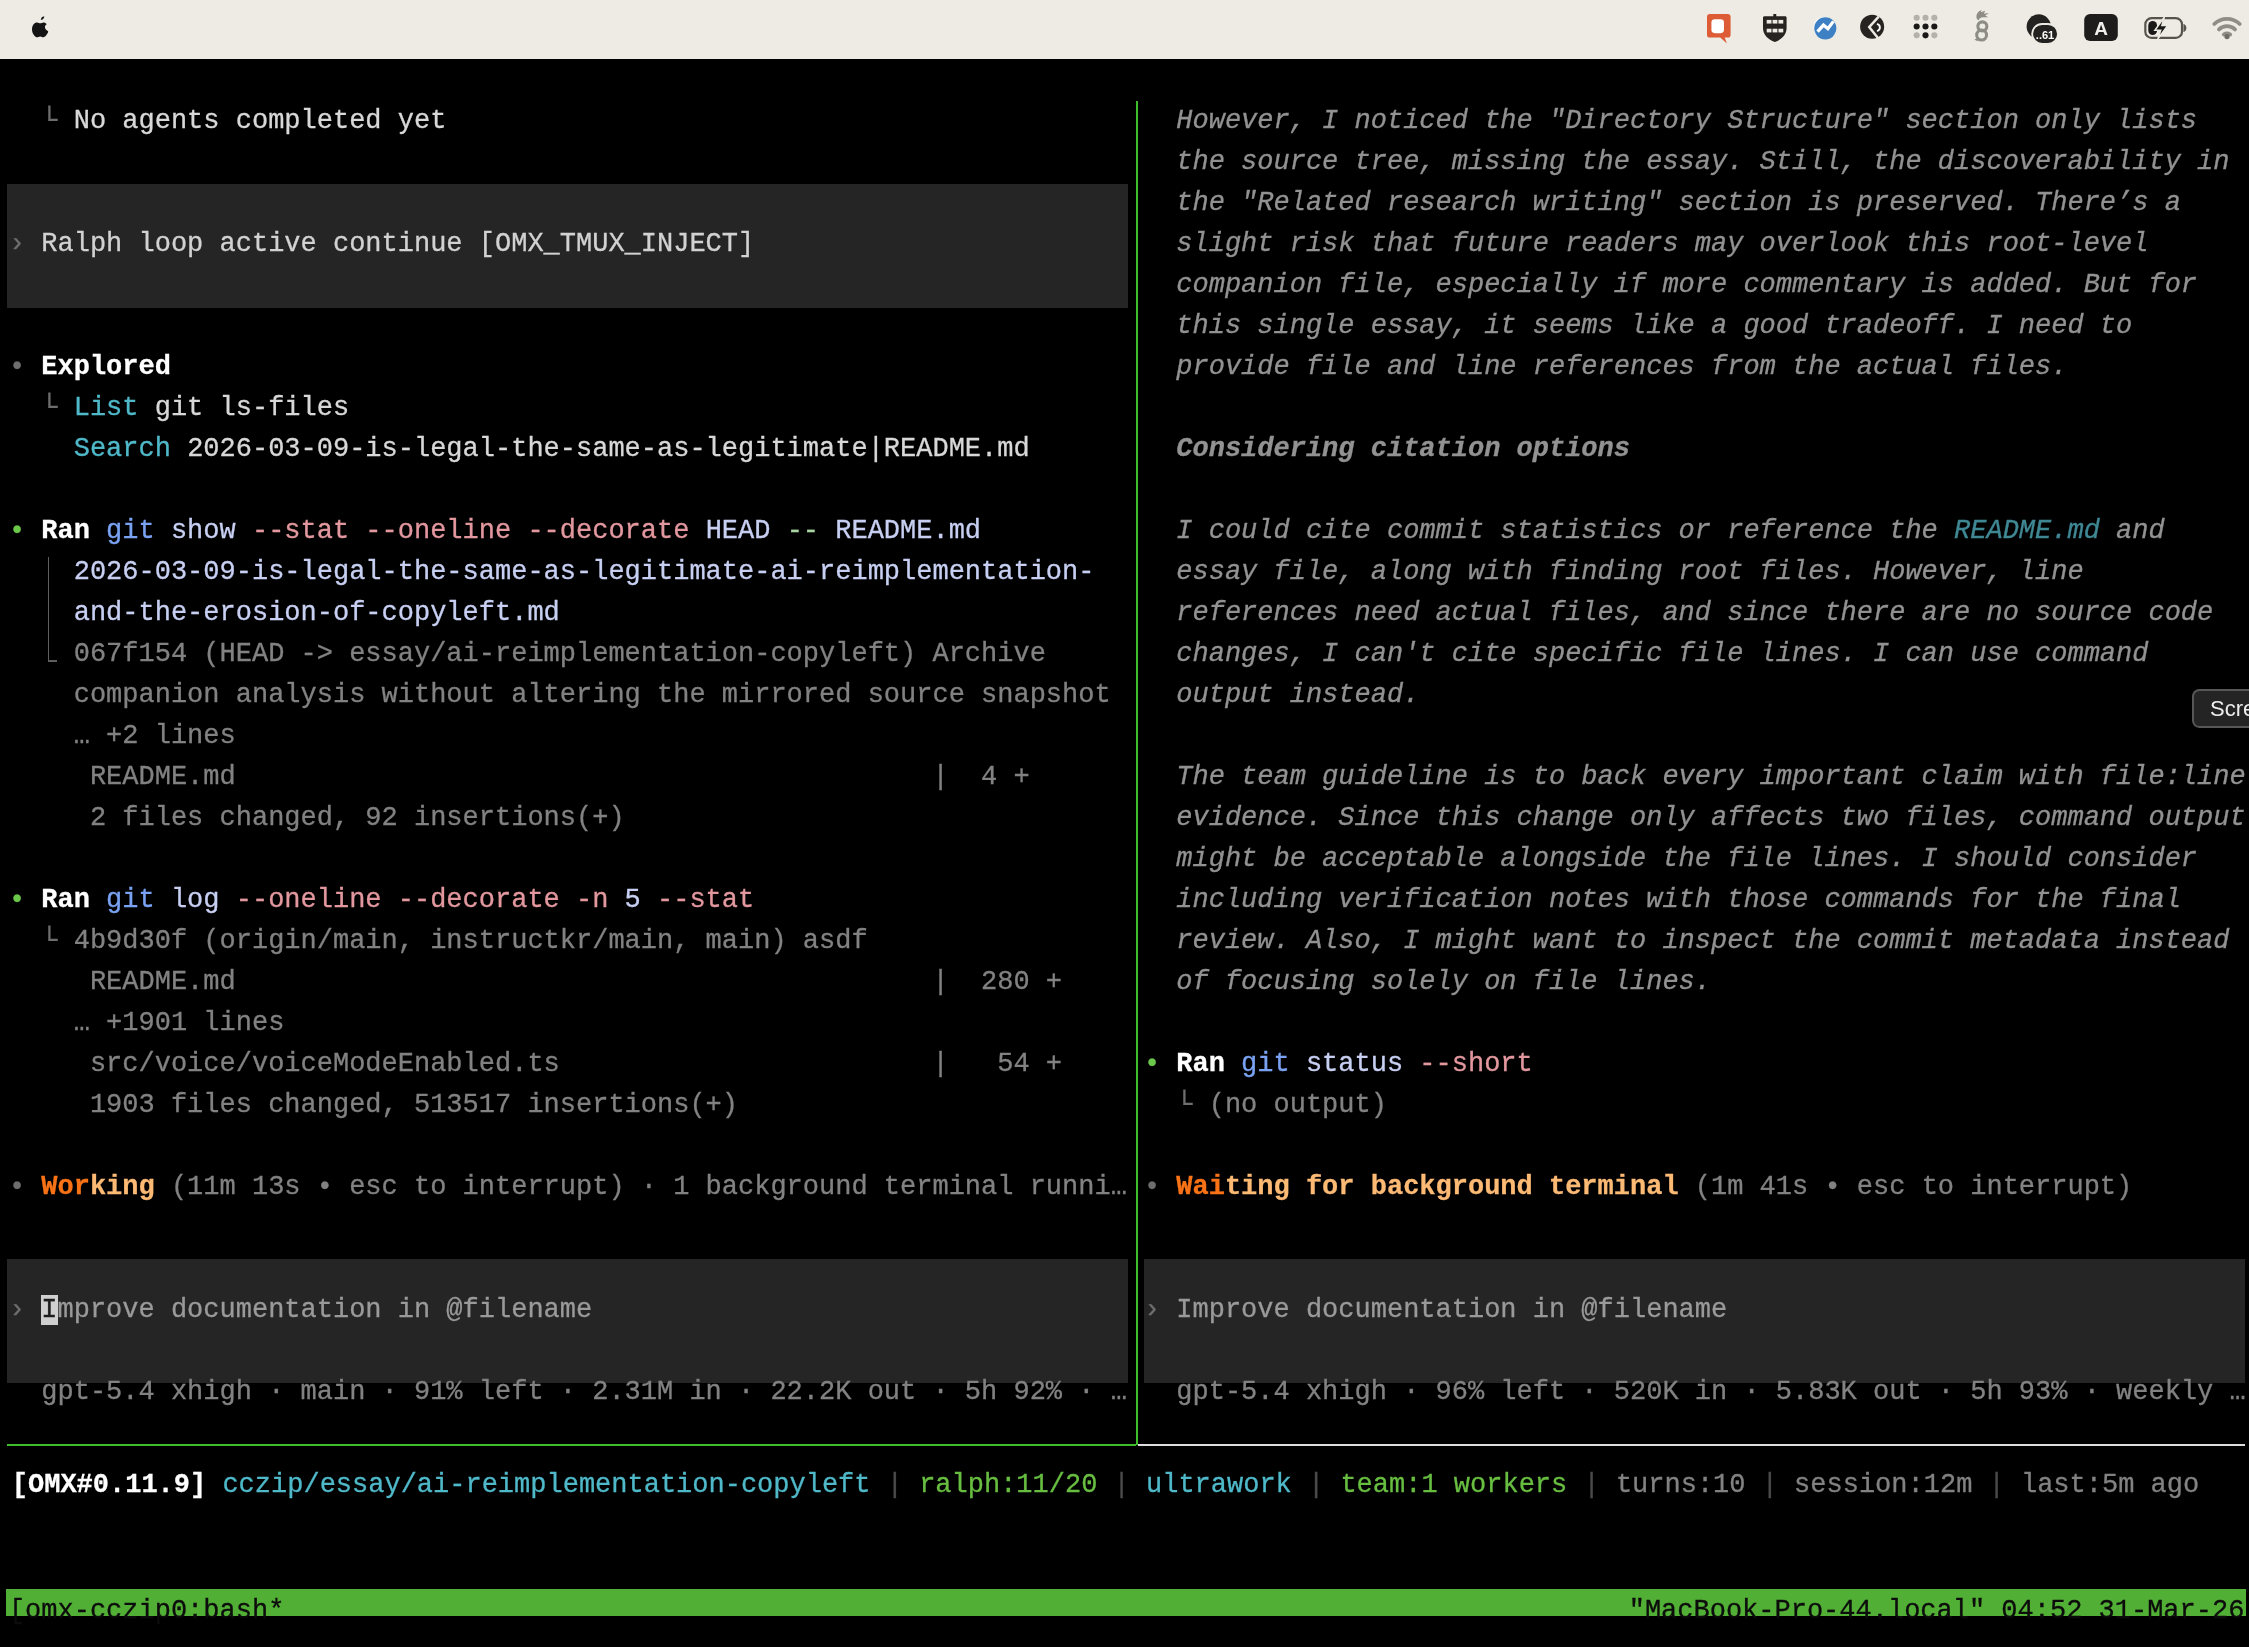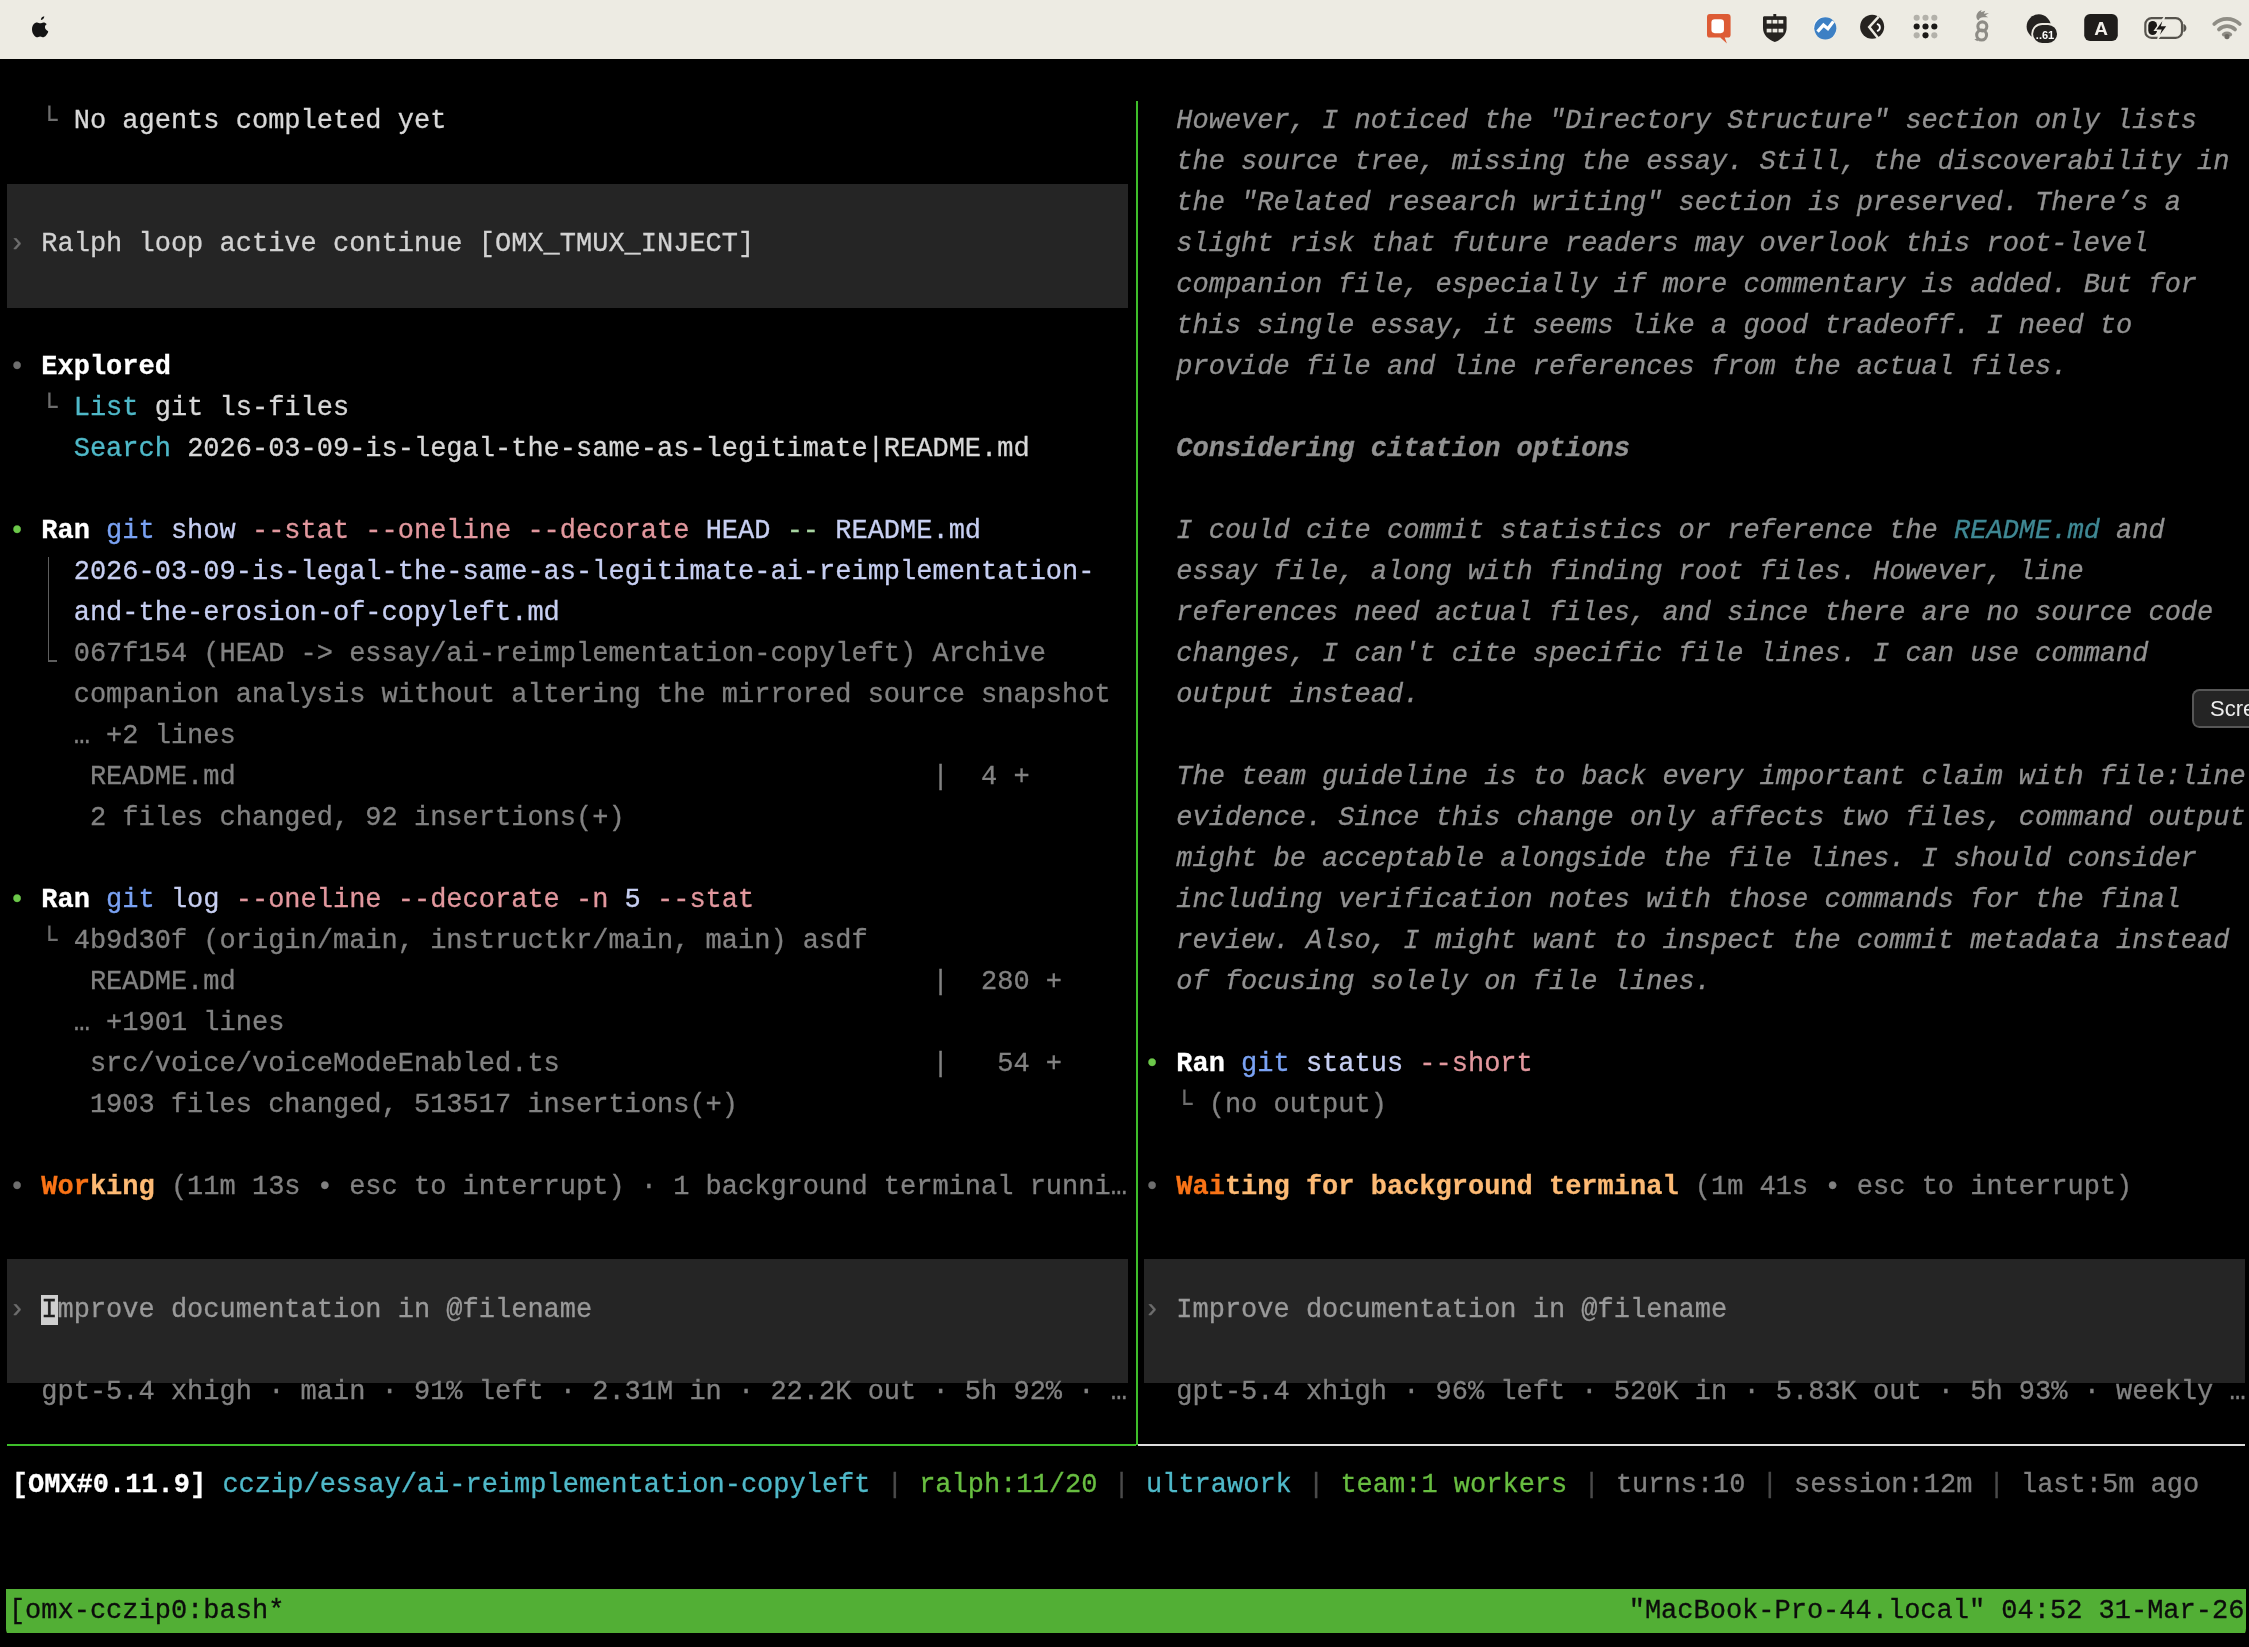--- a/index.html
+++ b/index.html
@@ -15,21 +15,21 @@
 .shortcut { position:absolute; top:0; right:6.6px; line-height:40px; font-size:20px; color:#8F8D8B; }
 pre { -webkit-text-stroke:0.3px; font-family:"Liberation Mono", monospace; font-size:27px; line-height:41px; white-space:pre; }
 .pane { position:absolute; top:101px; color:#D8D8D8; }
 .paneL { left:8.9px; }
 .paneR { left:1144px; }
 .box { position:absolute; background:#252525; }
 .vdiv { position:absolute; left:1136px; top:101px; width:2.2px; height:1344px; background:#3EBE2A; }
 .hgrn { position:absolute; left:7.4px; top:1444px; width:1129px; height:2.2px; background:#3EBE2A; }
 .hwht { position:absolute; left:1138px; top:1444px; width:1107px; height:2.2px; background:#DDDDDD; }
 .statusline { position:absolute; left:10.3px; top:1465px; color:#8A8A8A; }
-.tmuxbar { position:absolute; left:5.9px; top:1589px; width:2240px; height:44px; background:#52AF35; }
+.tmuxbar { position:absolute; left:5.9px; top:1589px; width:2240px; height:27px; background:#52AF35; }
 .tmuxbar pre { position:absolute; top:0; line-height:44px; color:#0C0C0C; }
 .tmL { left:3px; }
 .tmR { right:1.5px; }
 .w  { color:#D8D8D8; }
 .b  { color:#FFFFFF; font-weight:bold; }
 .bt { color:#D2D2D2; }
 .g  { color:#828282; }
 .g2 { color:#6E6E6E; }
 .gb { color:#6E6E6E; }
 .grb{ color:#6CC84A; }

